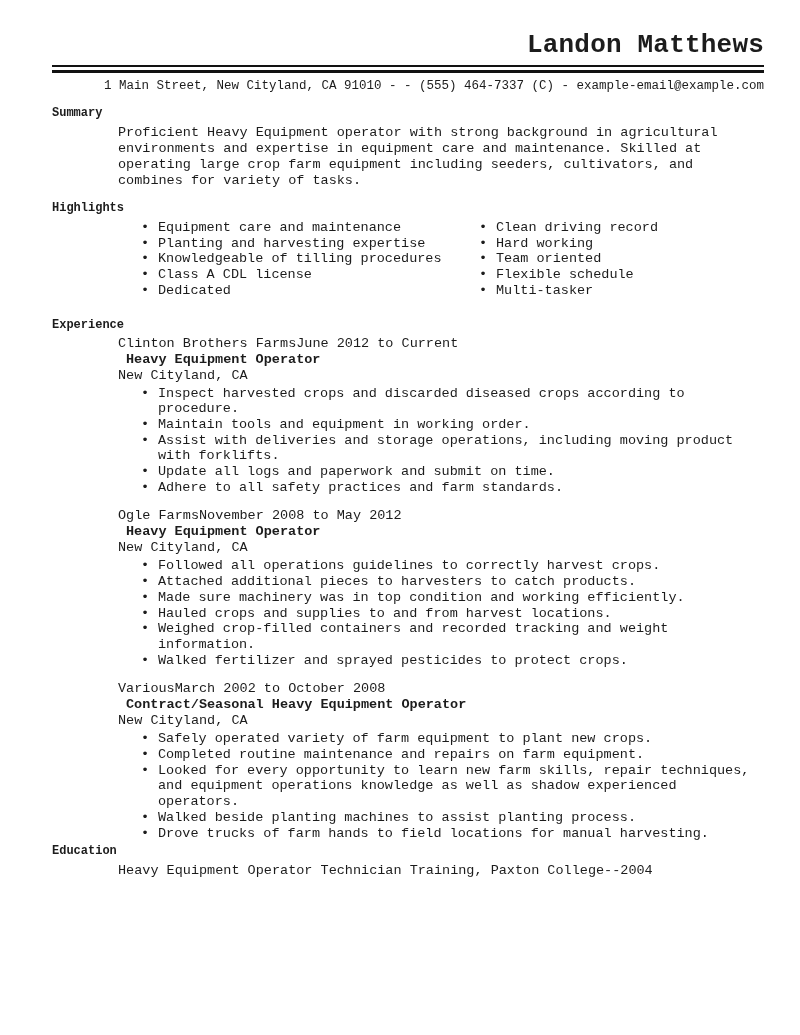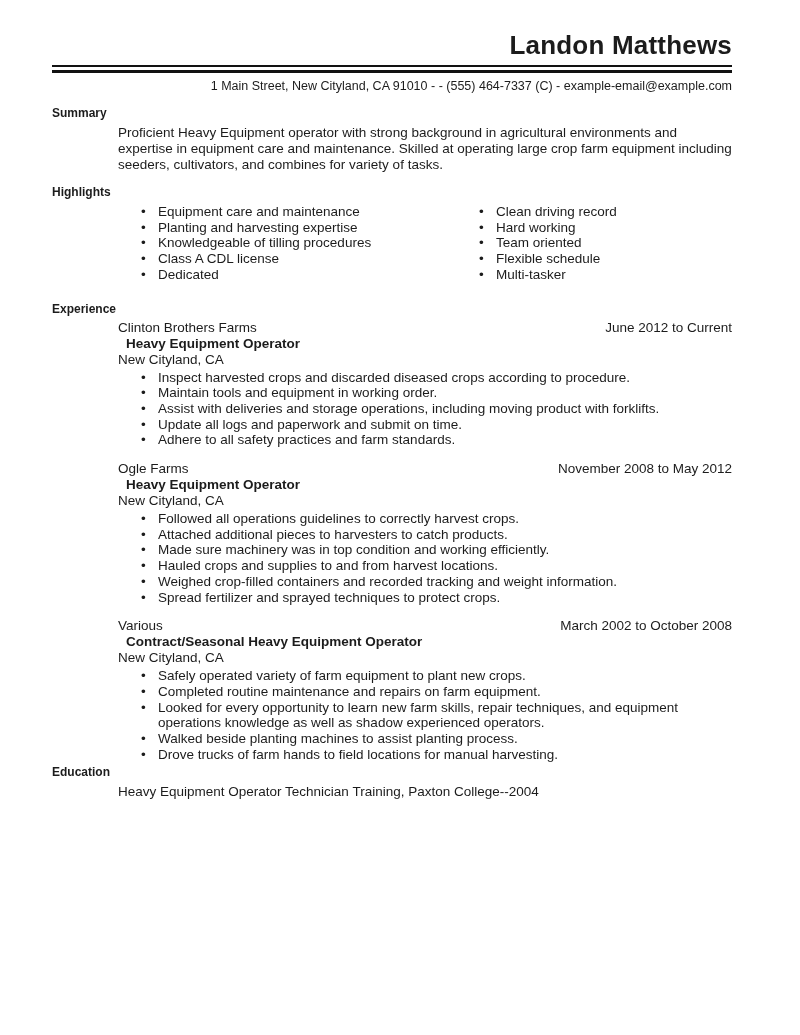--- a/index.html
+++ b/index.html
@@ -1,23 +1,23 @@
 <!DOCTYPE html>
 <html><head>
 <meta charset="utf-8">
 <style>
   html, body { margin: 0; padding: 0; background: #ffffff; }
   .page {
     position: relative;
     width: 800px;
     height: 1030px;
     box-sizing: border-box;
-    padding: 30px 68px 0 52px;
+    padding: 30px 36px 0 52px;
     background: #ffffff;
-    font-family: Liberation Sans, sans-serif;
+    font-family: Liberation Mono, monospace;
     color: #1c1c1c;
     overflow: hidden;
   }
   header h1 {
     margin: 0;
     font-size: 26px;
     line-height: 30px;
     font-weight: bold;
     text-align: right;
     letter-spacing: 0.2px;
@@ -67,21 +67,21 @@
     left: 23px;
     top: 0;
   }
   .hl-cols { display: flex; }
   .hl-left { width: 338px; flex: 0 0 338px; }
   .hl-right { flex: 1; }
   .job { margin-top: 13px; }
   .job-first { margin-top: 1px; }
   .job-head {
     display: flex;
-    justify-content: space-between;
+    justify-content: flex-start;
     align-items: baseline;
   }
   .job-title { font-weight: bold; margin-left: 8px; }
 </style>
 </head>
 <body>
 
 <div class="page">
 
   <header>
@@ -143,21 +143,21 @@
           <span>November 2008 to May 2012</span>
         </div>
         <div class="job-title">Heavy Equipment Operator</div>
         <div class="job-loc">New Cityland, CA</div>
         <ul class="blist">
           <li>Followed all operations guidelines to correctly harvest crops.</li>
           <li>Attached additional pieces to harvesters to catch products.</li>
           <li>Made sure machinery was in top condition and working efficiently.</li>
           <li>Hauled crops and supplies to and from harvest locations.</li>
           <li>Weighed crop-filled containers and recorded tracking and weight information.</li>
-          <li>Spread fertilizer and sprayed techniques to protect crops.</li>
+          <li>Walked fertilizer and sprayed pesticides to protect crops.</li>
         </ul>
       </div>
 
       <div class="job">
         <div class="job-head">
           <span>Various</span>
           <span>March 2002 to October 2008</span>
         </div>
         <div class="job-title">Contract/Seasonal Heavy Equipment Operator</div>
         <div class="job-loc">New Cityland, CA</div>

